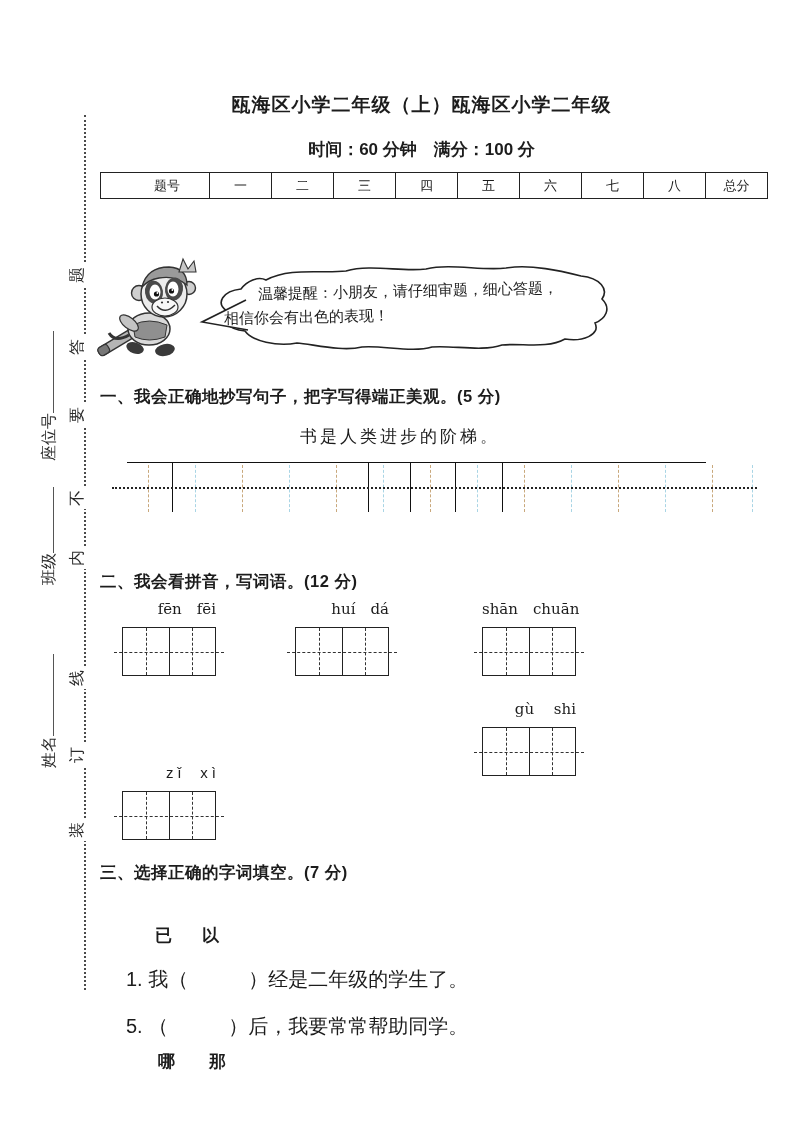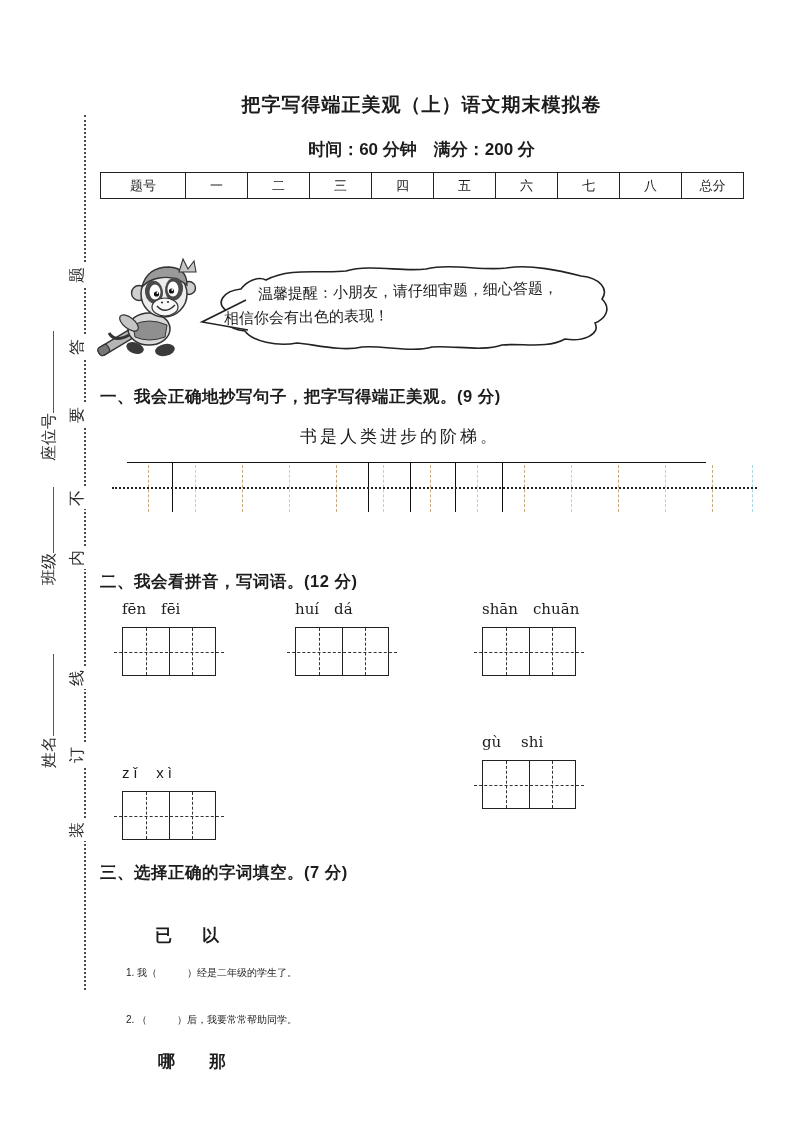--- a/index.html
+++ b/index.html
@@ -21,21 +21,21 @@
   
   .title { position:absolute; top:92px; left:90px; width:663px; text-align:center;
     font-size:19px; font-weight:bold; letter-spacing:1px; }
   .meta  { position:absolute; top:138px; left:90px; width:663px; text-align:center;
     font-size:17px; font-weight:bold; }
 
   
   .score-table { position:absolute; left:100px; top:172px; border-collapse:collapse; }
   .score-table td { border:1.6px solid #222; height:25px; text-align:center;
     font-size:13px; padding:0; }
-  .score-table td.hd { width:84px; }
+  .score-table td.hd { width:84px;padding-left:24px; }
   .score-table td.c  { width:61px; }
 
   
   .mascot { position:absolute; left:95px; top:255px; }
   .bubble { position:absolute; left:196px; top:262px; width:418px; height:92px; }
   .bubble svg { position:absolute; left:0; top:0; }
   .bubble .l1 { position:absolute; left:62px; top:20px; font-family:"DejaVu Serif", serif;
     font-size:15px; transform:rotate(-1.2deg); white-space:nowrap; }
   .bubble .l2 { position:absolute; left:28px; top:46px; font-family:"DejaVu Serif", serif;
     font-size:15px; transform:rotate(-1deg); white-space:nowrap; }
@@ -48,35 +48,35 @@
 
   
   .wstrip { position:absolute; left:112px; top:460px; width:645px; height:52px; }
   .wstrip .topline { position:absolute; left:15px; top:2px; width:579px; border-top:1.6px solid #111; }
   .wstrip .dotline { position:absolute; left:0; top:27px; width:645px; border-top:2px dotted #222; }
   .wstrip .gl { position:absolute; top:5px; height:47px; width:0; border-left:1.6px dashed #c9a87c; }
   .wstrip .gl.b { border-left-color:#a9d5e5; }
   .wstrip .sv { position:absolute; top:2px; height:50px; width:0; border-left:1.6px solid #111; }
 
   
-  .pin-item { position:absolute; width:94px; text-align:left; }
+  .pin-item { position:absolute; width:94px; text-align:right; }
   .pin-label { height:26px; font-size:15px; font-family:"DejaVu Serif", serif;
     white-space:nowrap; }
   .pin-item.sans .pin-label { font-family:"Liberation Sans", sans-serif;margin-top:44px; }
   .tzg { position:relative; width:92px; height:47px; border:1.6px solid #222; margin-top:1px; }
   .tzg .mv { position:absolute; left:50%; top:0; bottom:0; width:0; border-left:1.6px solid #222; }
   .tzg .dv1,.tzg .dv2 { position:absolute; top:0; bottom:0; width:0; border-left:1.4px dashed #333; }
   .tzg .dv1 { left:25%; } .tzg .dv2 { left:75%; }
   .tzg .dh { position:absolute; top:50%; left:-9px; right:-9px; height:0; border-top:1.4px dashed #333; }
 
   
   .char-pair { position:absolute; font-size:17px; font-weight:bold; }
   .char-pair span { display:inline-block; }
   .char-pair .g { width:30px; }
-  .fill-q { position:absolute; font-size:10px; white-space:nowrap; }
+  .fill-q { position:absolute; font-size:20px; white-space:nowrap; }
 </style>
 </head>
 <body>
 
 <div class="page">
 
   <div class="binding-line"></div>
 
   <span class="bind-char" style="top:264px">题</span>
   <span class="bind-char" style="top:336px">答</span>
@@ -90,22 +90,22 @@
   <div class="side-field" style="left:-27px; top:374px; width:152px">
     <span>座位号</span><span class="blank" style="width:82px"></span>
   </div>
   <div class="side-field" style="left:-4px; top:521px; width:106px">
     <span>班级</span><span class="blank" style="width:66px"></span>
   </div>
   <div class="side-field" style="left:-13px; top:695px; width:124px">
     <span>姓名</span><span class="blank" style="width:82px"></span>
   </div>
 
-  <div class="title">把字写得端正美观（上）语文期末模拟卷</div>
-  <div class="meta">时间：60 分钟　满分：200 分</div>
+  <div class="title">瓯海区小学二年级（上）瓯海区小学二年级</div>
+  <div class="meta">时间：60 分钟　满分：100 分</div>
 
   <table class="score-table">
     <tbody>
         <tr>
       <td class="hd">题号</td>
       <td class="c">一</td>
       <td class="c">二</td>
       <td class="c">三</td>
       <td class="c">四</td>
       <td class="c">五</td>
@@ -171,21 +171,21 @@
                C 146 90, 116 82, 101 81 C 81 85, 56 79, 49 69
                C 31 67, 23 57, 31 49 C 19 41, 27 29, 45 27
                C 51 19, 62 14, 70 18 Z" fill="#fff" stroke="#222" stroke-width="1.6"></path>
       <path d="M50 38 L6 60 L52 68 Z" fill="#fff" stroke="none"></path>
       <path d="M50 38 L6 60 L52 68" fill="none" stroke="#222" stroke-width="1.6"></path>
     </svg>
     <div class="l1">温馨提醒：小朋友，请仔细审题，细心答题，</div>
     <div class="l2">相信你会有出色的表现！</div>
   </div>
 
-  <div class="sec-head" style="top:386px">一、我会正确地抄写句子，把字写得端正美观。(9 分)</div>
+  <div class="sec-head" style="top:386px">一、我会正确地抄写句子，把字写得端正美观。(5 分)</div>
   <div class="copy-sentence">书是人类进步的阶梯。</div>
 
   <div class="wstrip">
     <div class="topline"></div>
     <div class="gl t" style="left:36px"></div>
     <div class="gl b" style="left:83px"></div>
     <div class="gl t" style="left:130px"></div>
     <div class="gl b" style="left:177px"></div>
     <div class="gl t" style="left:224px"></div>
     <div class="gl b" style="left:271px"></div>
@@ -237,36 +237,36 @@
 
   <div class="pin-item sans" style="left:122px; top:720px">
     <div class="pin-label">z ǐ　 x ì</div>
     <div class="tzg">
         <div class="mv"></div>
         <div class="dv1"></div>
         <div class="dv2"></div>
         <div class="dh"></div>
       </div>
   </div>
-  <div class="pin-item" style="left:482px; top:733px">
+  <div class="pin-item" style="left:482px; top:700px">
     <div class="pin-label">gù　 shi</div>
     <div class="tzg">
         <div class="mv"></div>
         <div class="dv1"></div>
         <div class="dv2"></div>
         <div class="dh"></div>
       </div>
   </div>
 
   <div class="sec-head" style="top:862px">三、选择正确的字词填空。(7 分)</div>
 
   <div class="char-pair" style="left:155px; top:924px">
     <span>已</span><span class="g"></span><span>以</span>
   </div>
 
   <div class="fill-q" style="left:126px; top:966px">1. 我（　　　）经是二年级的学生了。</div>
-  <div class="fill-q" style="left:126px; top:1013px">2. （　　　）后，我要常常帮助同学。</div>
+  <div class="fill-q" style="left:126px; top:1013px">5. （　　　）后，我要常常帮助同学。</div>
 
   <div class="char-pair" style="left:158px; top:1050px">
     <span>哪</span><span class="g" style="width:34px"></span><span>那</span>
   </div>
 
 </div>
 
 </body></html>

